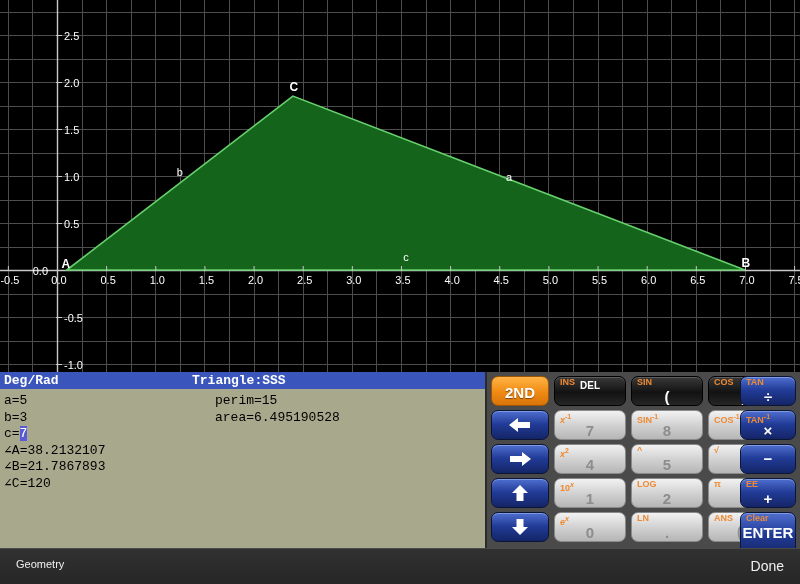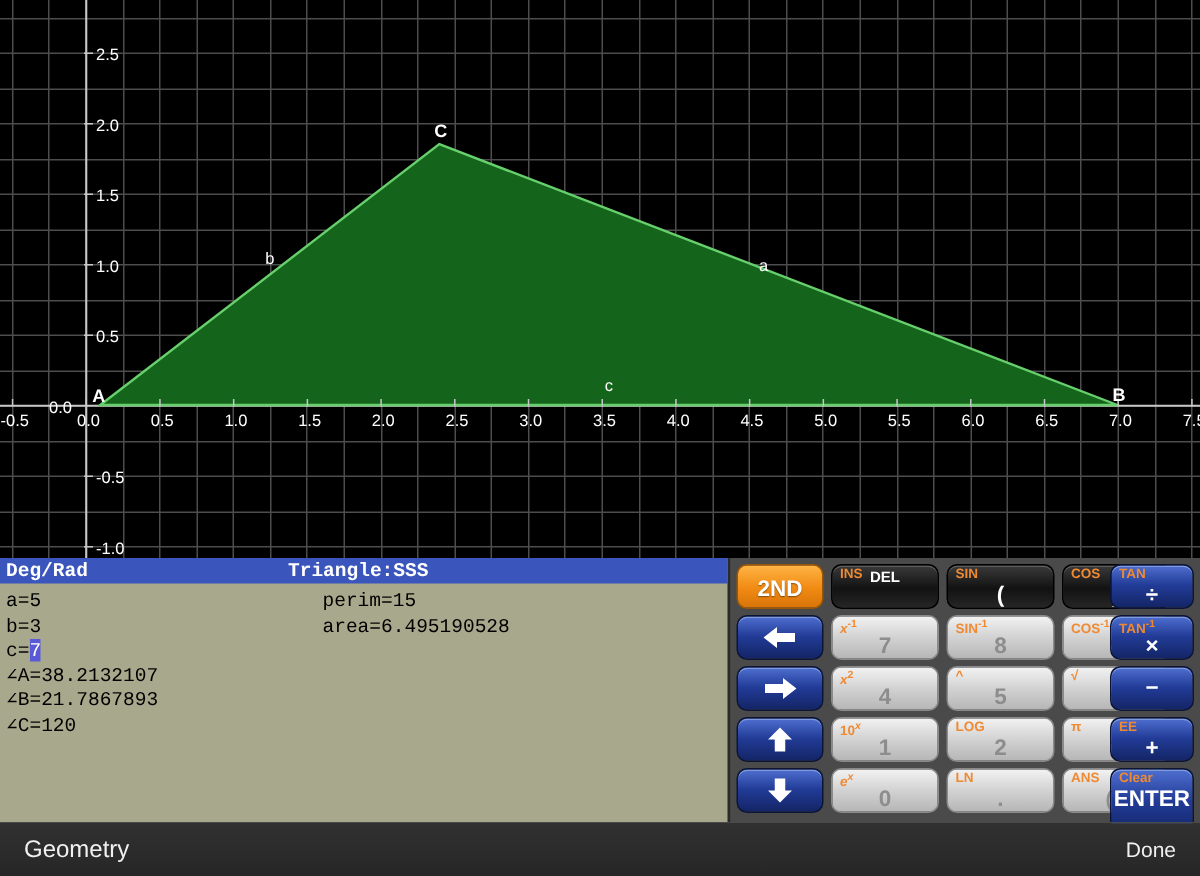--- a/index.html
+++ b/index.html
@@ -48,21 +48,21 @@
   .k-grey .main{color:#8d8d8d;}
   .k-orange{background:linear-gradient(180deg,#ffb445 0%,#f08a12 55%,#d8740a 100%);
             border:1px solid #9a5505;}
   .k-orange .main{color:#ffffff;text-shadow:0 1px 1px rgba(0,0,0,.45);}
 
   .arrow-svg{position:absolute;left:50%;top:50%;transform:translate(-50%,-50%);}
 
   
   #bottombar{position:absolute;left:0;top:548px;width:800px;height:36px;
         background:linear-gradient(180deg,#313131 0%,#262626 100%);border-top:1px solid #4a4a4a;}
-  #bottombar .bb-left{position:absolute;left:16px;top:9px;font-size:16px;color:#f0f0f0;}
+  #bottombar .bb-left{position:absolute;left:16px;top:9px;font-size:11px;color:#f0f0f0;}
   #bottombar .bb-right{position:absolute;right:16px;top:9px;font-size:14px;color:#f0f0f0;}
 </style>
 </head>
 <body>
 
 <div id="app">
 
   <div id="graph">
     <svg width="800" height="372" id="graph-svg">
         <line x1="8.5" y1="0" x2="8.5" y2="372" stroke="#4d4d4d" stroke-width="1"></line>

